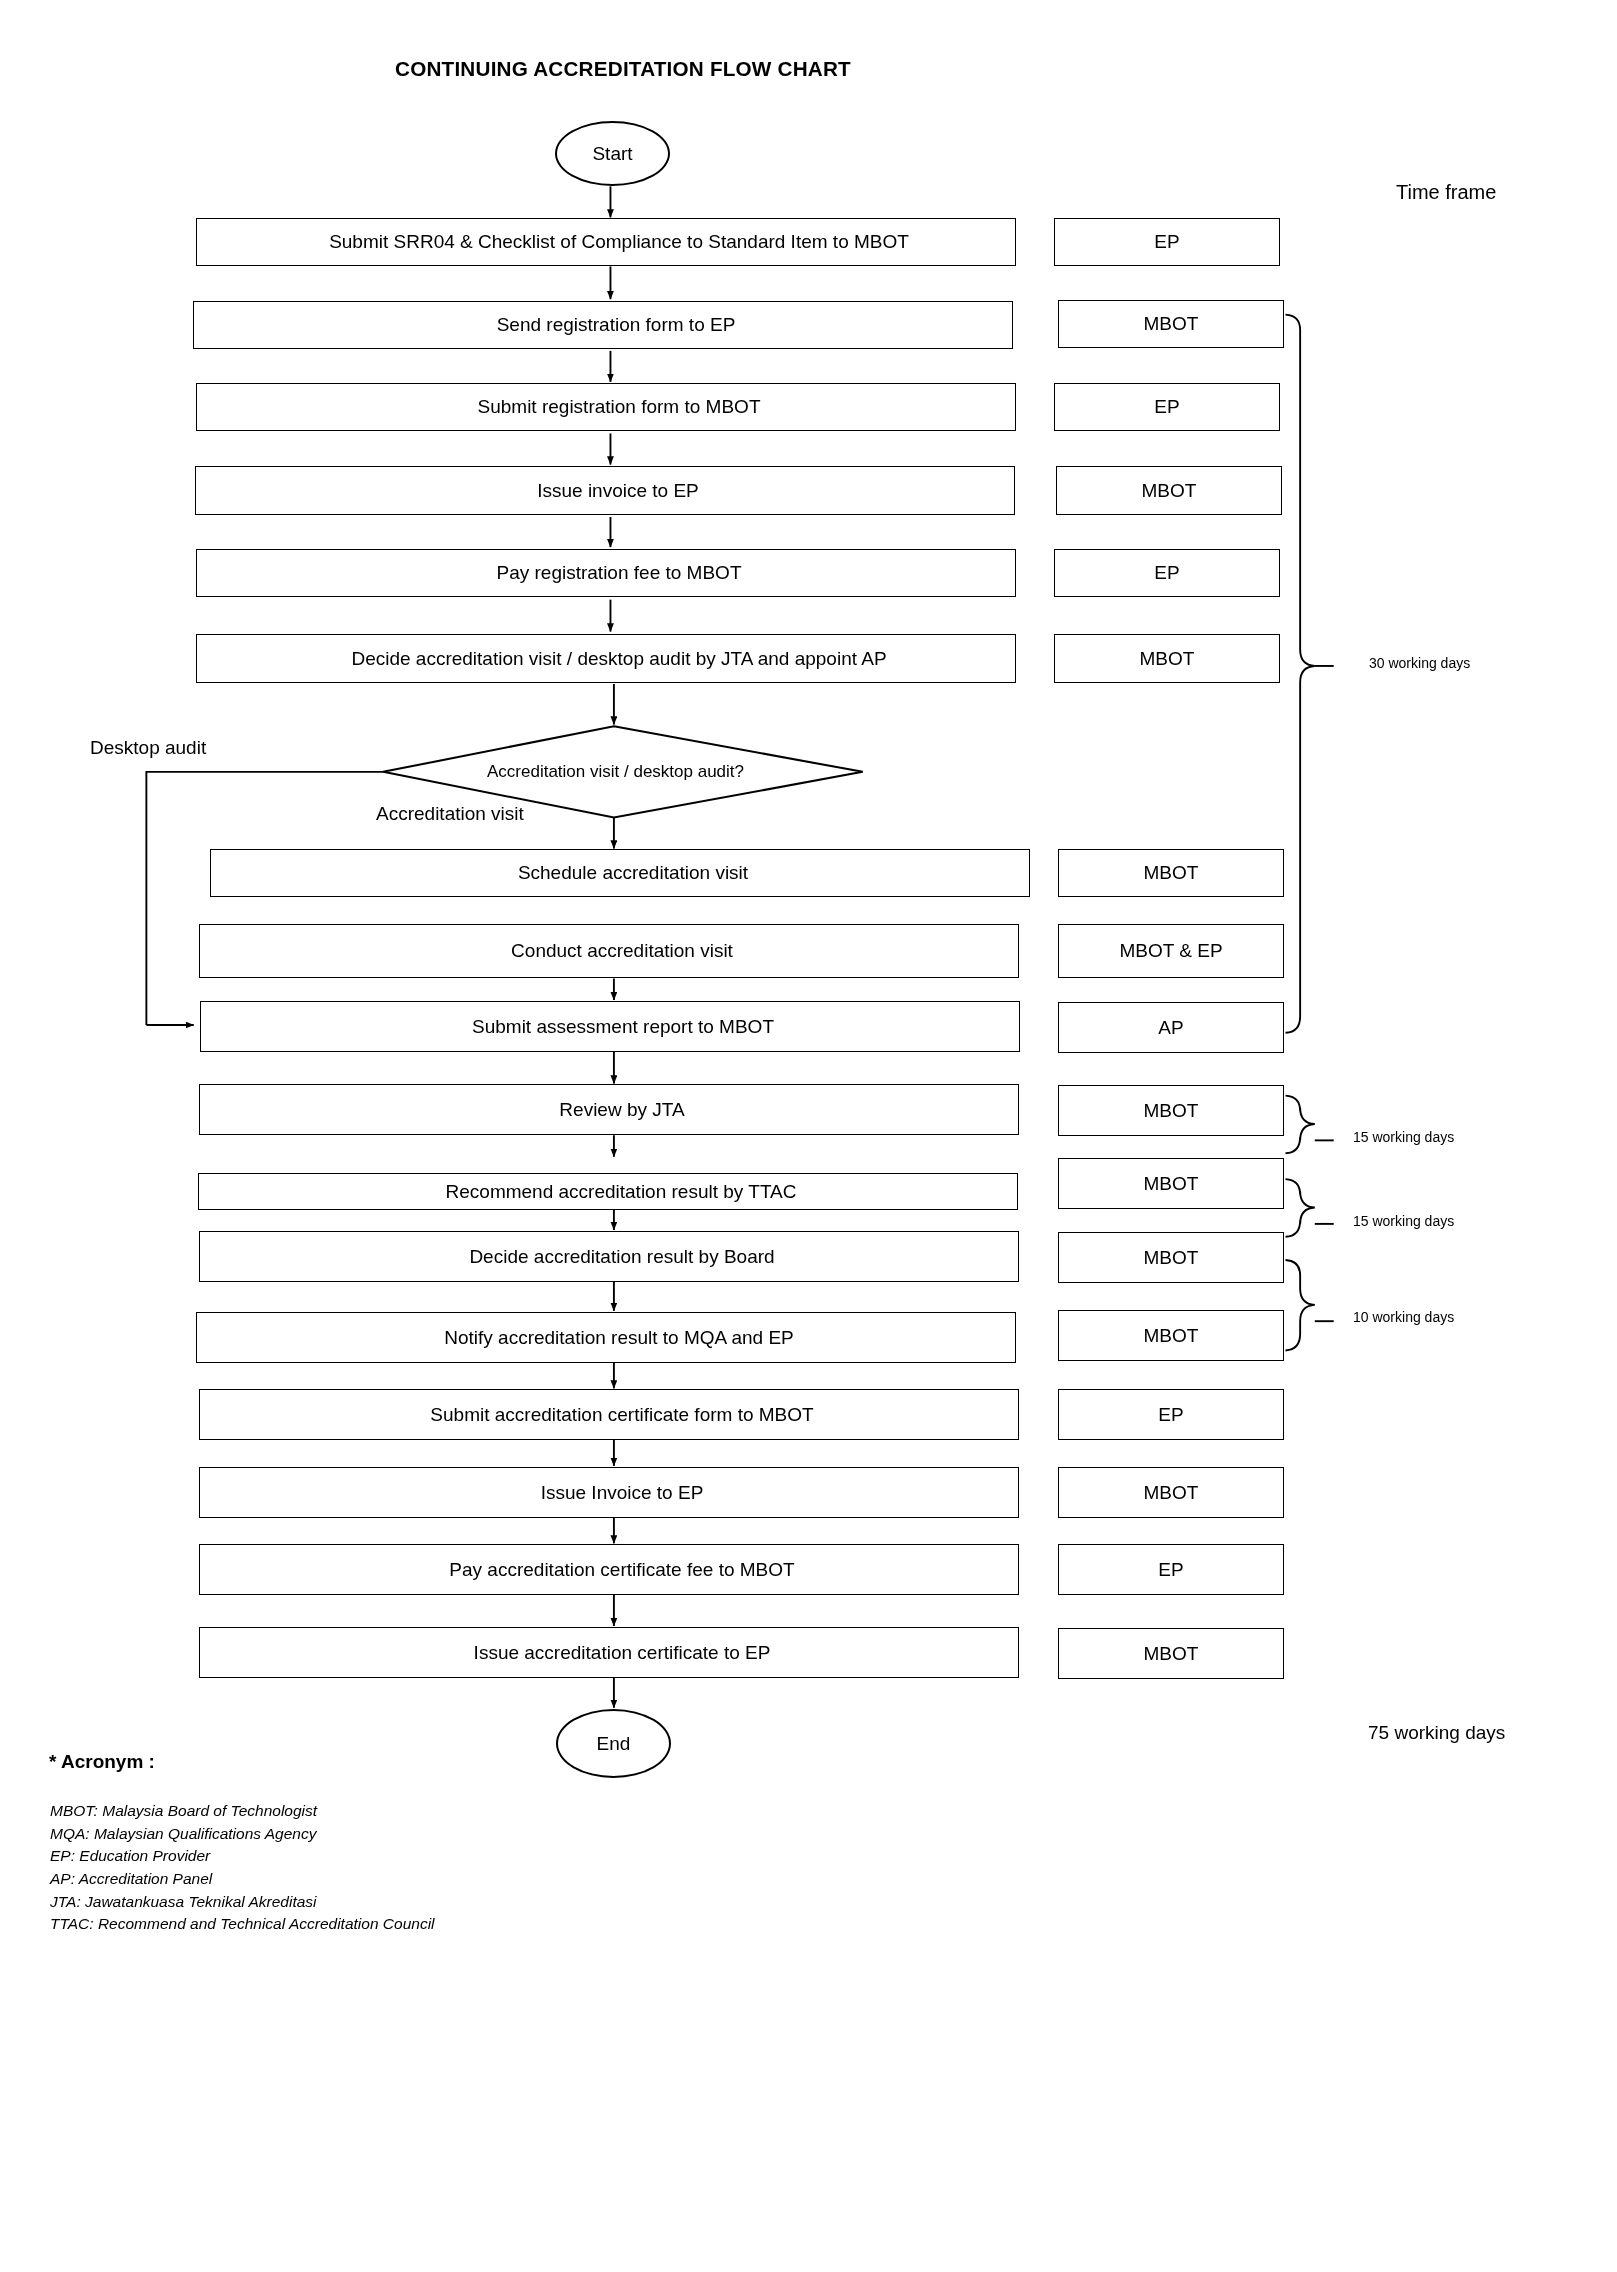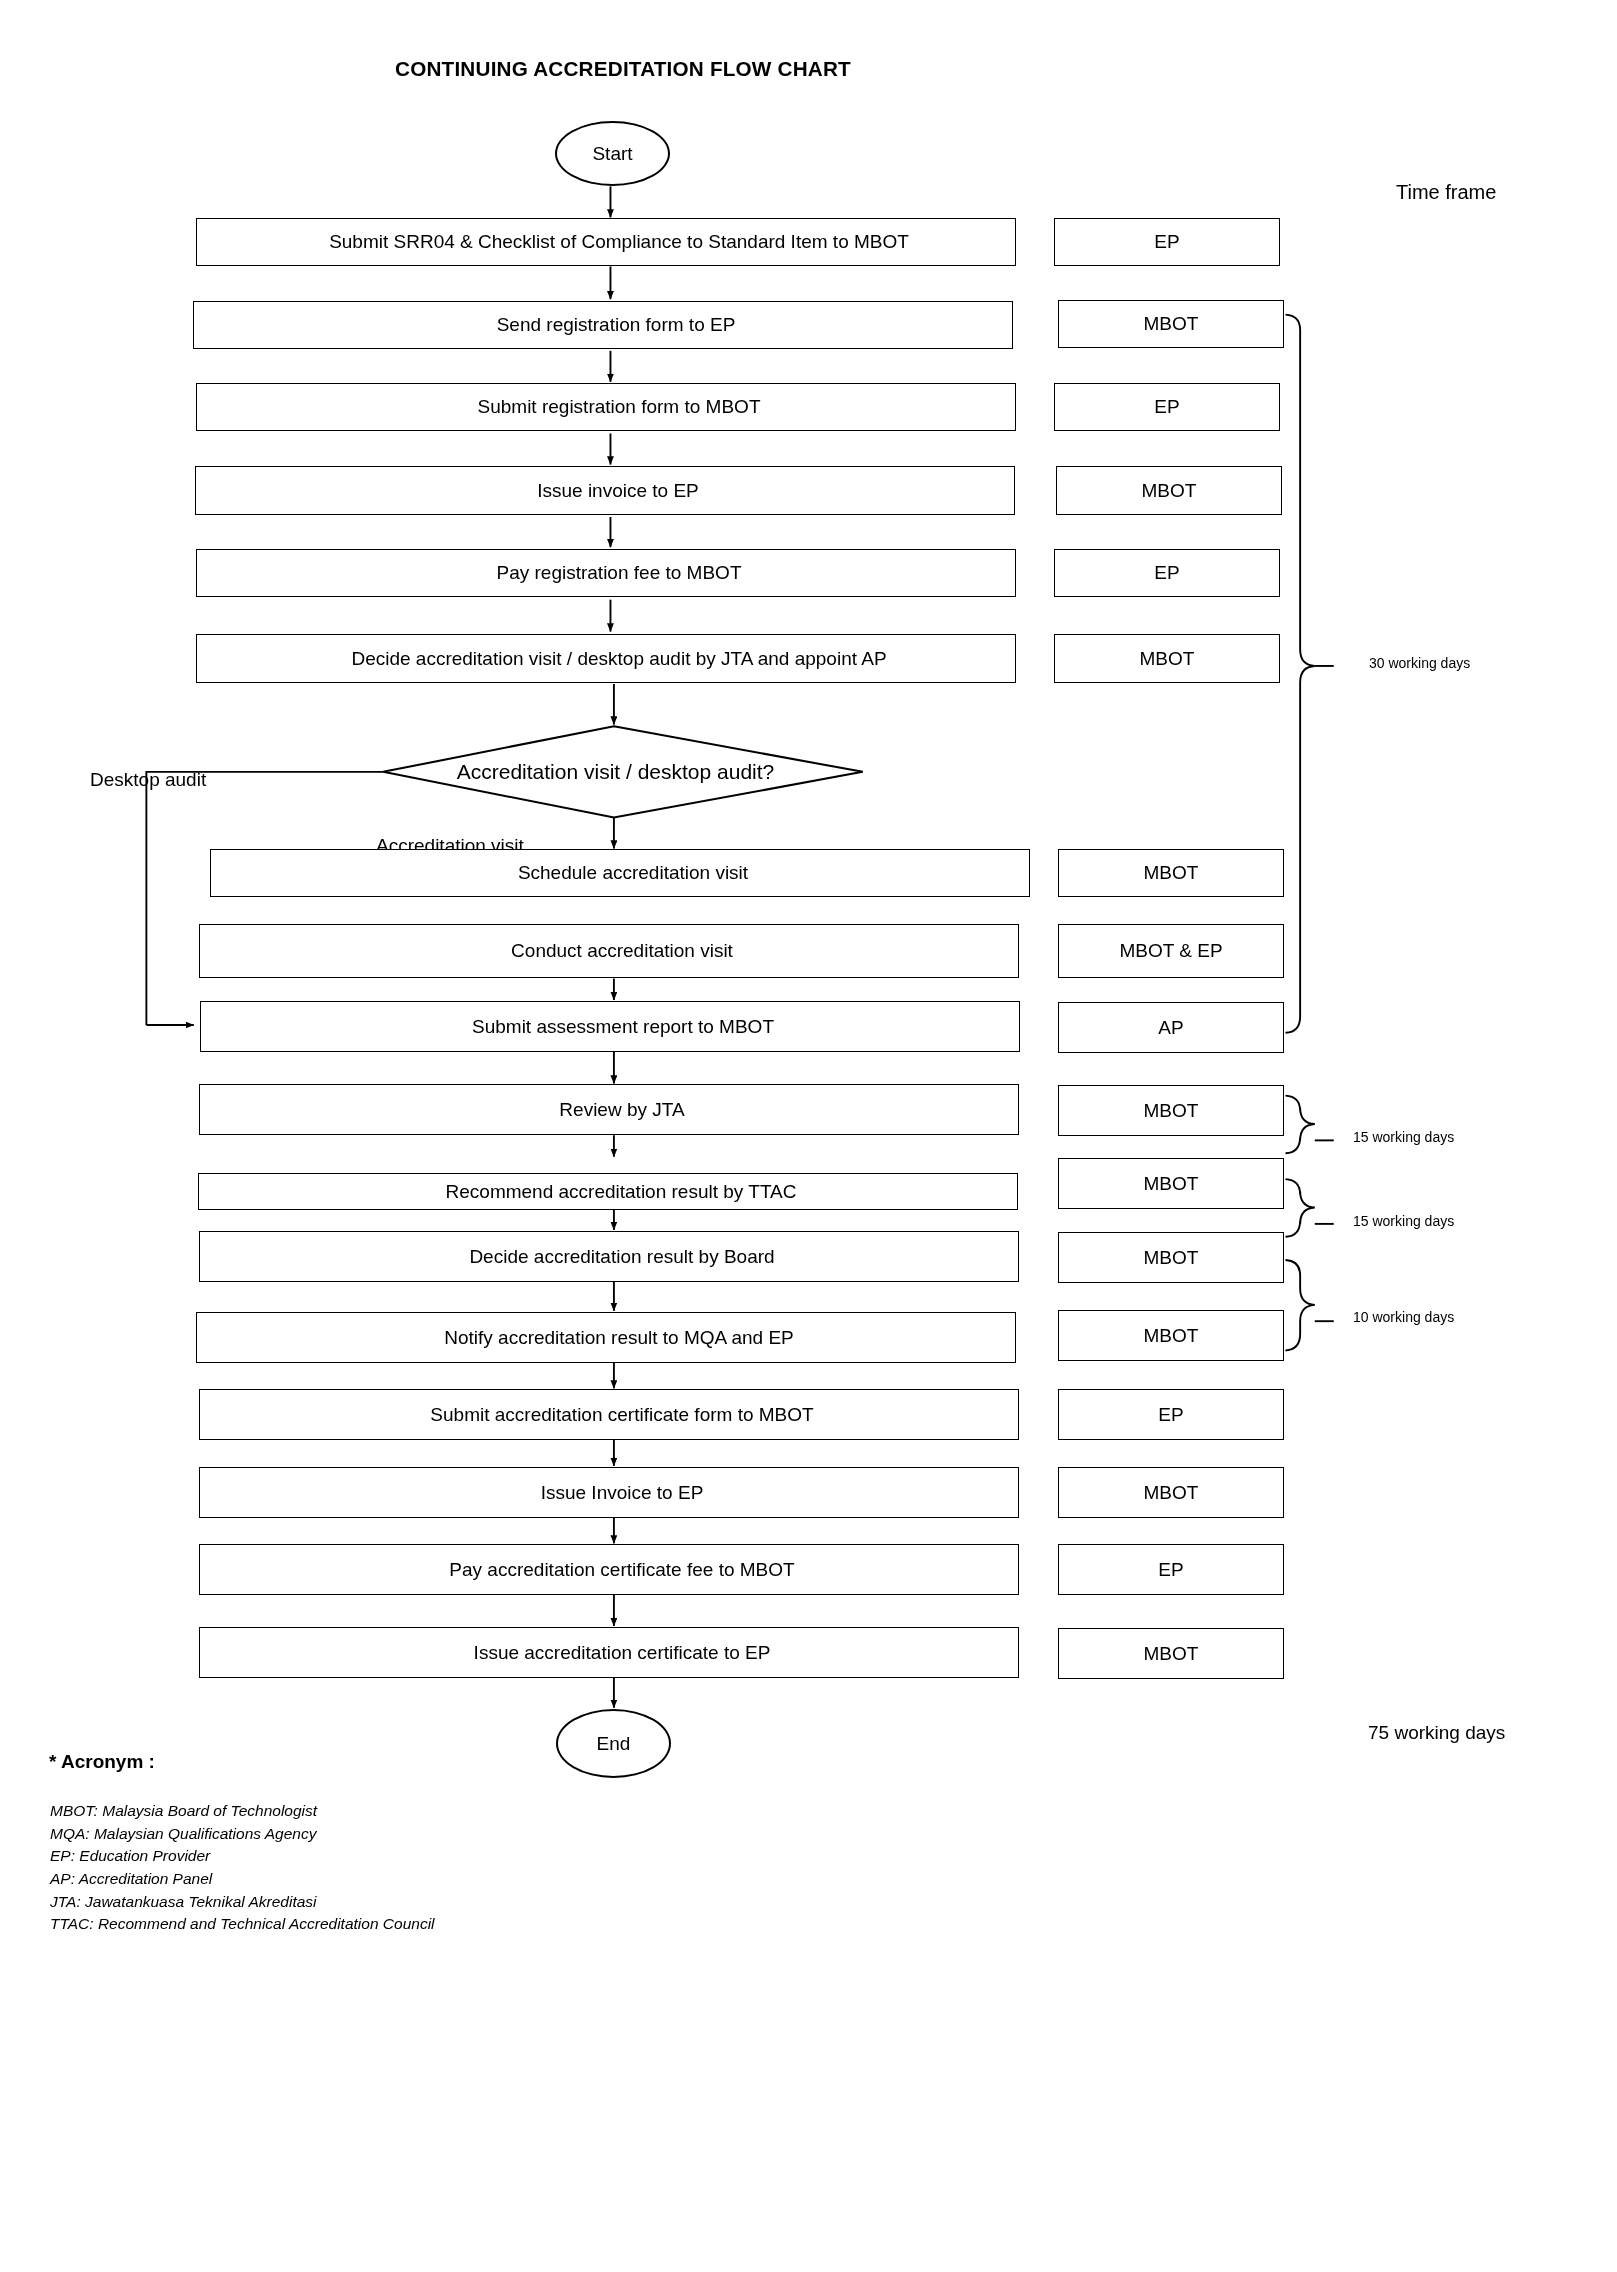--- a/index.html
+++ b/index.html
@@ -61,31 +61,30 @@
     border-radius: 50%;
     background: #ffffff;
     box-sizing: border-box;
     display: flex;
     align-items: center;
     justify-content: center;
     font-size: 19px;
   }
   .decision-label {
     position: absolute;
-    font-size: 21px;
+    font-size: 17px;
     white-space: nowrap;
     display: flex;
     align-items: center;
     justify-content: center;
   }
   .edge-label {
     position: absolute;
     font-size: 19px;
     white-space: nowrap;
-    margin-top: 32px;
   }
   .timeframe-heading {
     position: absolute;
     font-size: 20px;
     white-space: nowrap;
   }
   .timeframe-label {
     position: absolute;
     font-size: 14px;
     white-space: nowrap;

